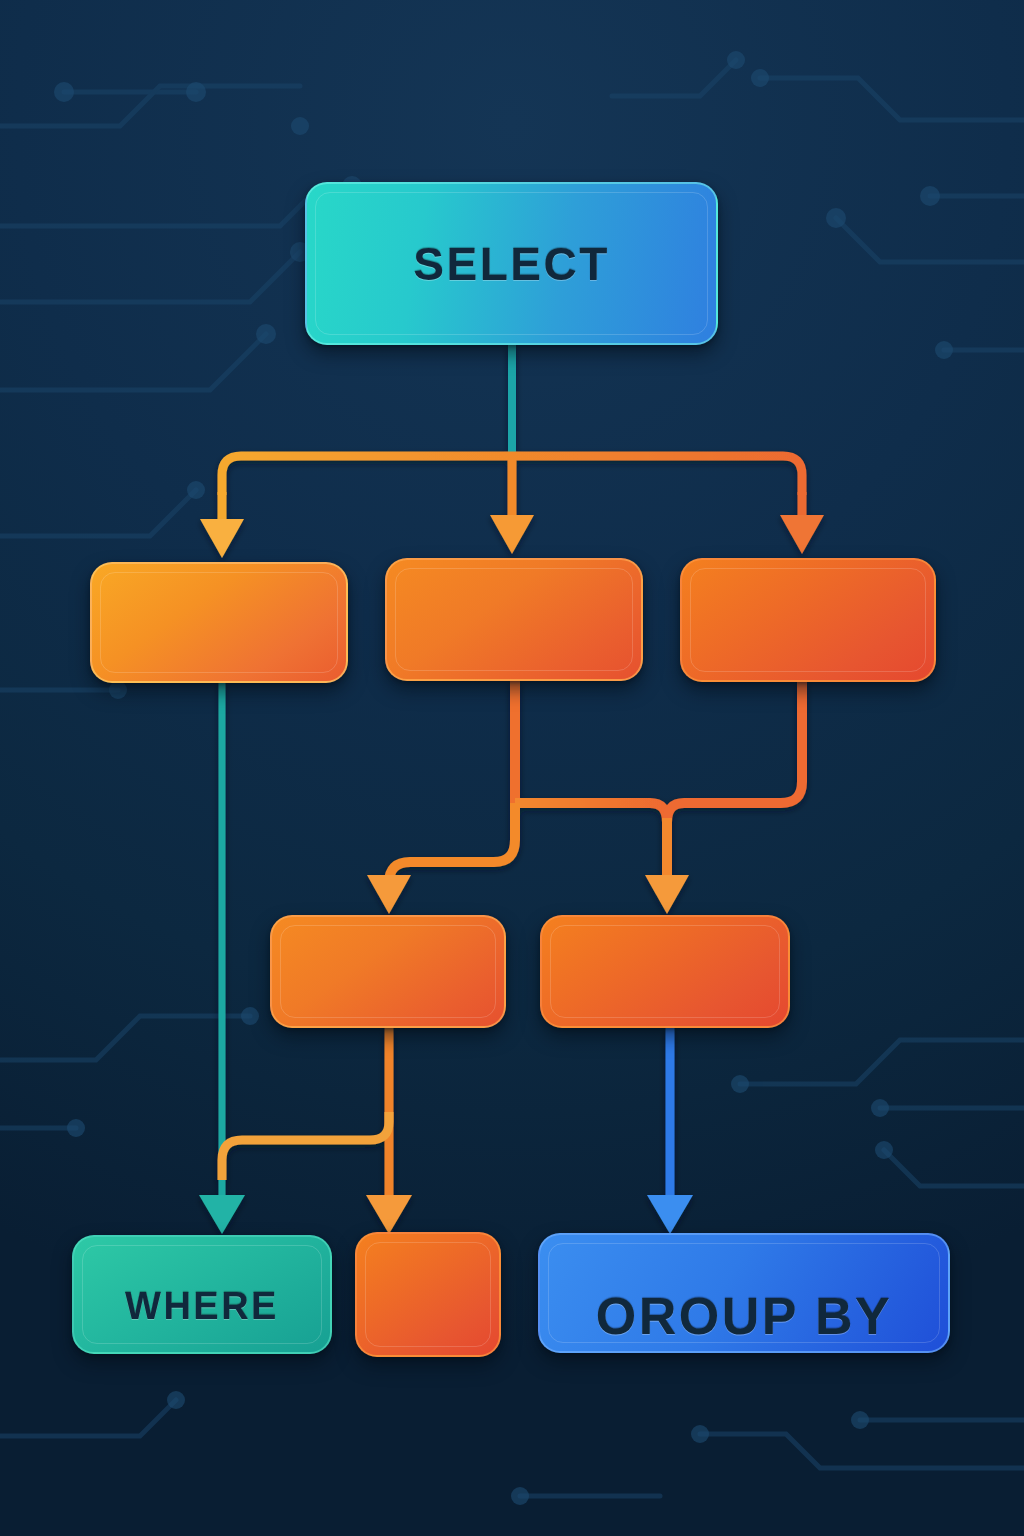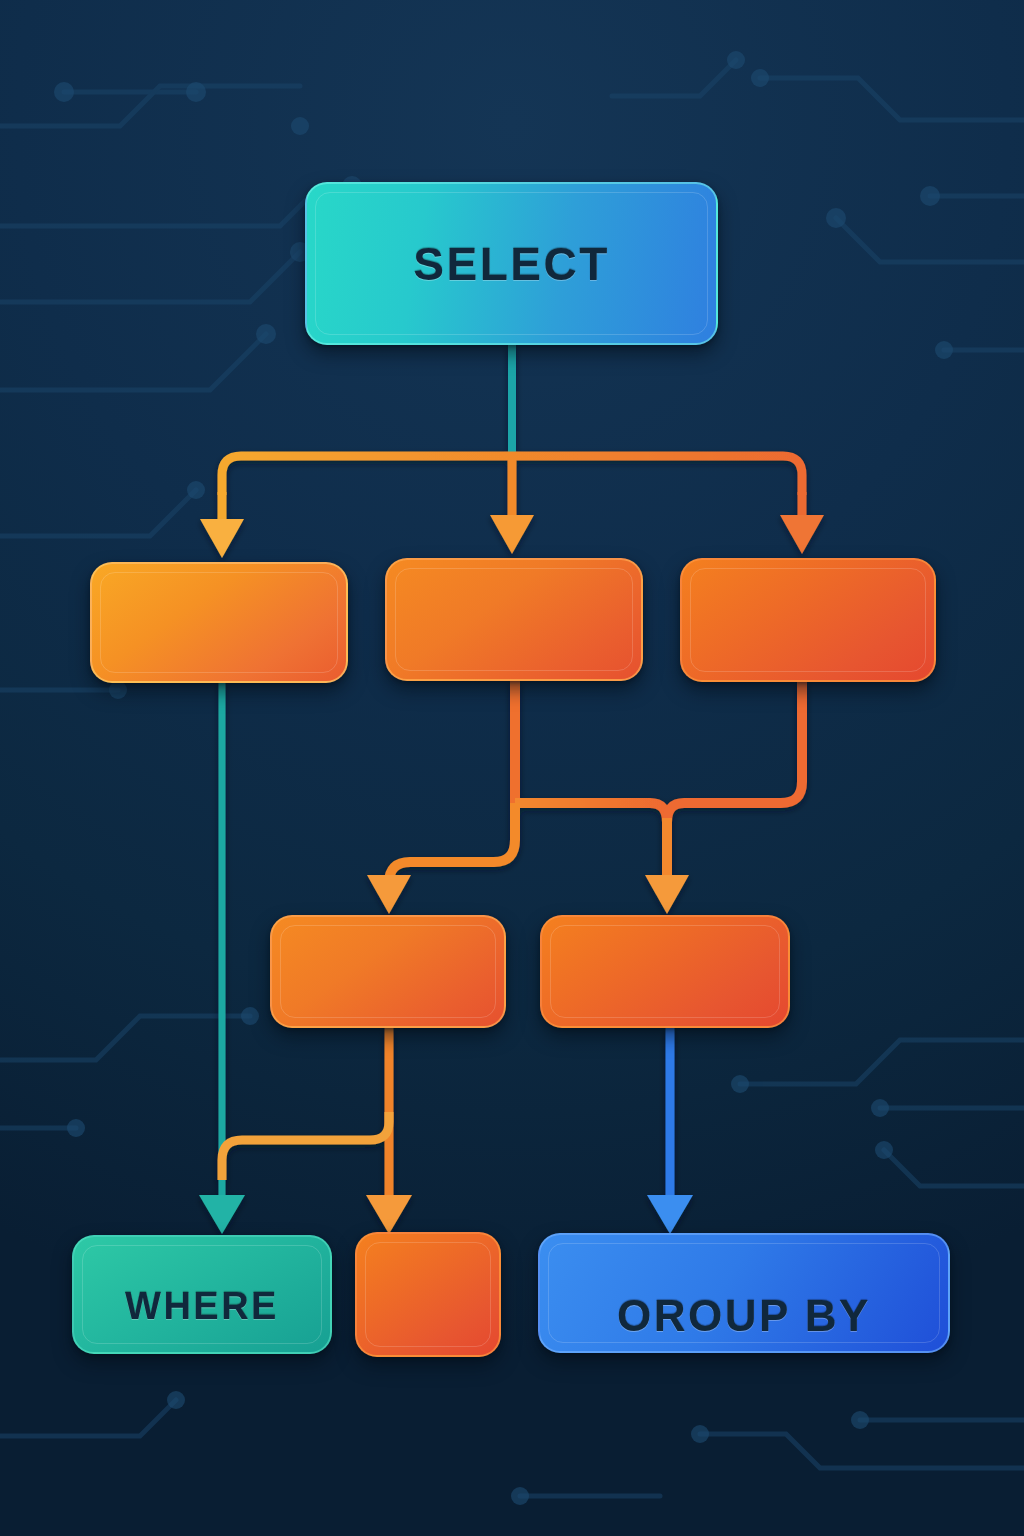--- a/index.html
+++ b/index.html
@@ -261,17 +261,17 @@
       <span class="label" style="font-size:38px;margin-top:24px;">WHERE</span>
     </div>
 
     <div class="node pal-orange-deep" style="left:355px; top:1232px; width:146px; height:125px;">
       <span class="inner"></span>
       <span class="label" style="font-size:28px;"></span>
     </div>
 
     <div class="node pal-blue" style="left:538px; top:1233px; width:412px; height:120px;">
       <span class="inner"></span>
-      <span class="label" style="font-size:44px;margin-top:45px;">OROUP BY</span>
+      <span class="label" style="font-size:52px;margin-top:45px;">OROUP BY</span>
     </div>
 
   </div>
 </div>
 
 </body></html>

